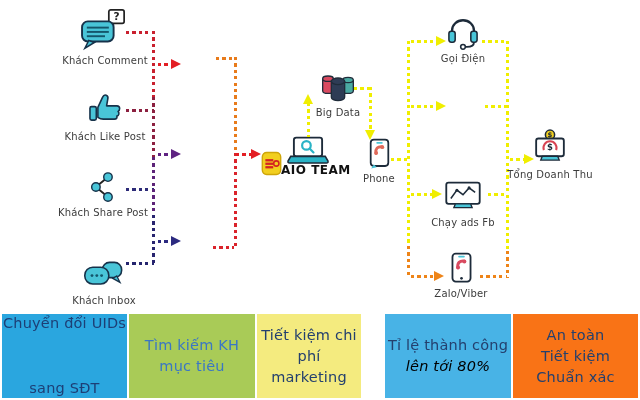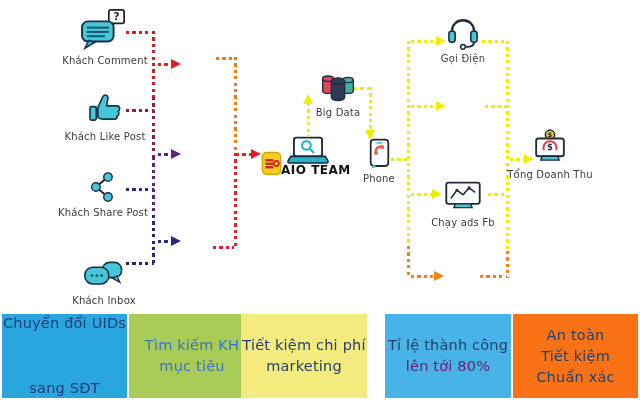--- a/index.html
+++ b/index.html
@@ -191,20 +191,33 @@
         <rect x="3" y="3" width="44" height="28" rx="3" fill="#fff" stroke="#1d2b3a" stroke-width="2.4"></rect>
         <polyline points="9,24 17,13 25,19 33,10 41,16" fill="none" stroke="#1d2b3a" stroke-width="2"></polyline>
         <circle cx="17" cy="13" r="2" fill="#1d2b3a"></circle>
         <circle cx="33" cy="10" r="2" fill="#1d2b3a"></circle>
         <path d="M15 31 h20 l2 5 h-24 z" fill="#49c5d8" stroke="#1d2b3a" stroke-width="1.8"></path>
       </svg>
     </span>
     <span class="nlabel">Chạy ads Fb</span>
   </div>
 
+  <div class="node" style="left:416px;top:252px">
+    <span class="nicon">
+      <svg width="23" height="33" viewBox="0 0 28 40">
+        <rect x="3" y="2" width="22" height="34" rx="4" fill="#fff" stroke="#1d2b3a" stroke-width="2.2"></rect>
+        <rect x="10" y="4.5" width="8" height="2.2" rx="1" fill="#49c5d8"></rect>
+        <path d="M17.5 11 q-9-1 -8 8" fill="none" stroke="#d94a60" stroke-width="3.6" stroke-linecap="round"></path>
+        <circle cx="17.5" cy="11.5" r="2.4" fill="#d94a60"></circle>
+        <circle cx="9.8" cy="18.8" r="2.4" fill="#d94a60"></circle>
+        <circle cx="14" cy="32" r="1.6" fill="#1d2b3a"></circle>
+      </svg>
+    </span>
+    <span class="nlabel">Zalo/Viber</span>
+  </div>
 
   <div class="dv" style="--c:#f0ee00;left:407px;top:41px;height:205px"></div>
   <div class="dv" style="--c:#ee8418;left:407px;top:246px;height:32px"></div>
 
   <div class="dh" style="--c:#f0ee00;left:411px;top:40px;width:26px"></div>
   <div class="ah ah-r" style="--c:#f0ee00;left:436px;top:36px"></div>
   <div class="dh" style="--c:#f0ee00;left:411px;top:105px;width:26px"></div>
   <div class="ah ah-r" style="--c:#f0ee00;left:436px;top:101px"></div>
   <div class="dh" style="--c:#f0ee00;left:411px;top:193px;width:22px"></div>
   <div class="ah ah-r" style="--c:#f0ee00;left:432px;top:189px"></div>
@@ -238,27 +251,27 @@
 
   <div id="benefits">
     <div class="benefit" style="left: 2px; width: 125px; background-color: rgb(42, 166, 223);">
       <div class="bline" style="color: rgb(29, 63, 118);">Chuyển đổi UIDs</div>
       <div class="bline" style="color: rgb(29, 63, 118); margin-top: 44px;">sang SĐT</div>
     </div>
     <div class="benefit" style="left: 129px; width: 126px; background-color: rgb(169, 203, 87);">
       <div class="bline" style="color: rgb(58, 118, 196);">Tìm kiếm KH</div>
       <div class="bline" style="color: rgb(58, 118, 196);">mục tiêu</div>
     </div>
-    <div class="benefit" style="left: 241px; width: 126px; background-color: rgb(244, 235, 127);">
+    <div class="benefit" style="left: 257px; width: 104px; background-color: rgb(244, 235, 127);">
       <div class="bline" style="color: rgb(36, 64, 110);">Tiết kiệm chi phí</div>
       <div class="bline" style="color: rgb(36, 64, 110); text-align: center;">marketing</div>
     </div>
     <div class="benefit" style="left: 385px; width: 126px; background-color: rgb(72, 179, 230);">
       <div class="bline" style="color: rgb(36, 64, 110);">Tỉ lệ thành công</div>
-      <div class="bline" style="color: #701a75;">lên tới 80%</div>
+      <div class="bline" style="color: #000000; font-style: italic;">lên tới 80%</div>
     </div>
     <div class="benefit" style="left: 513px; width: 125px; background-color: #f97316;">
       <div class="bline" style="color: rgb(36, 64, 110);">An toàn</div>
       <div class="bline" style="color: rgb(36, 64, 110);">Tiết kiệm</div>
       <div class="bline" style="color: rgb(36, 64, 110);">Chuẩn xác</div>
     </div>
   </div>
 
 </div>
 

